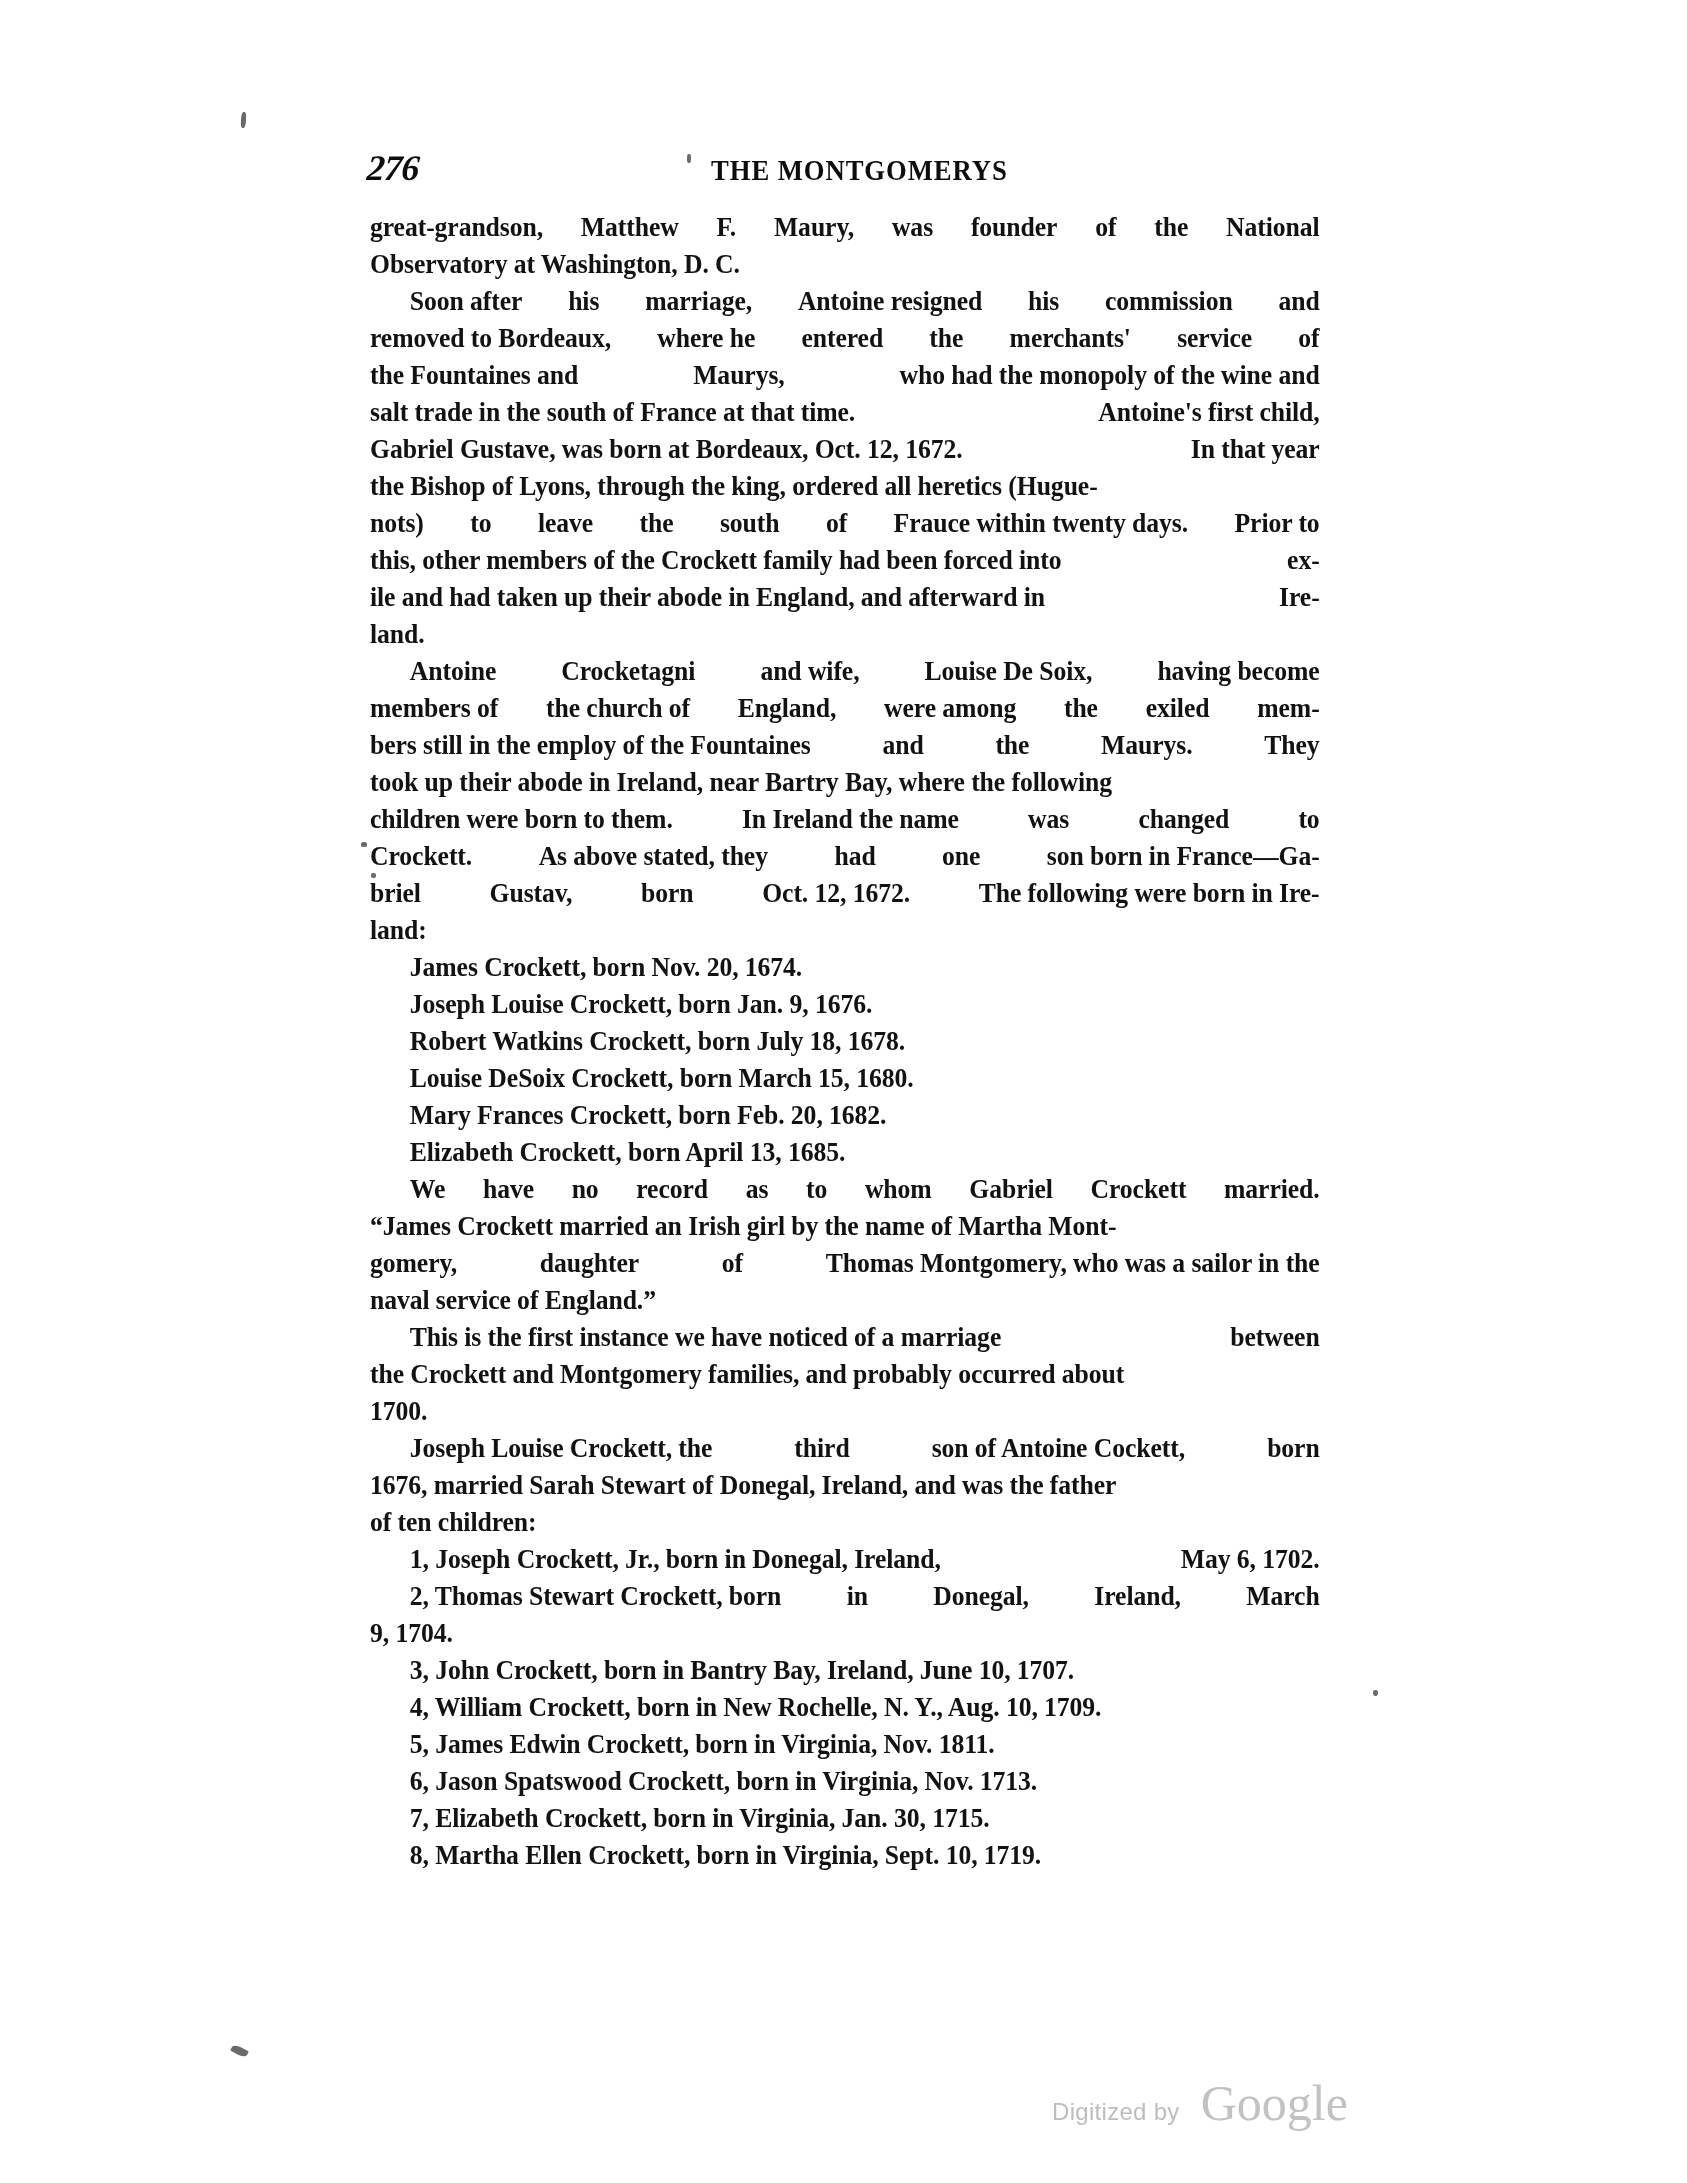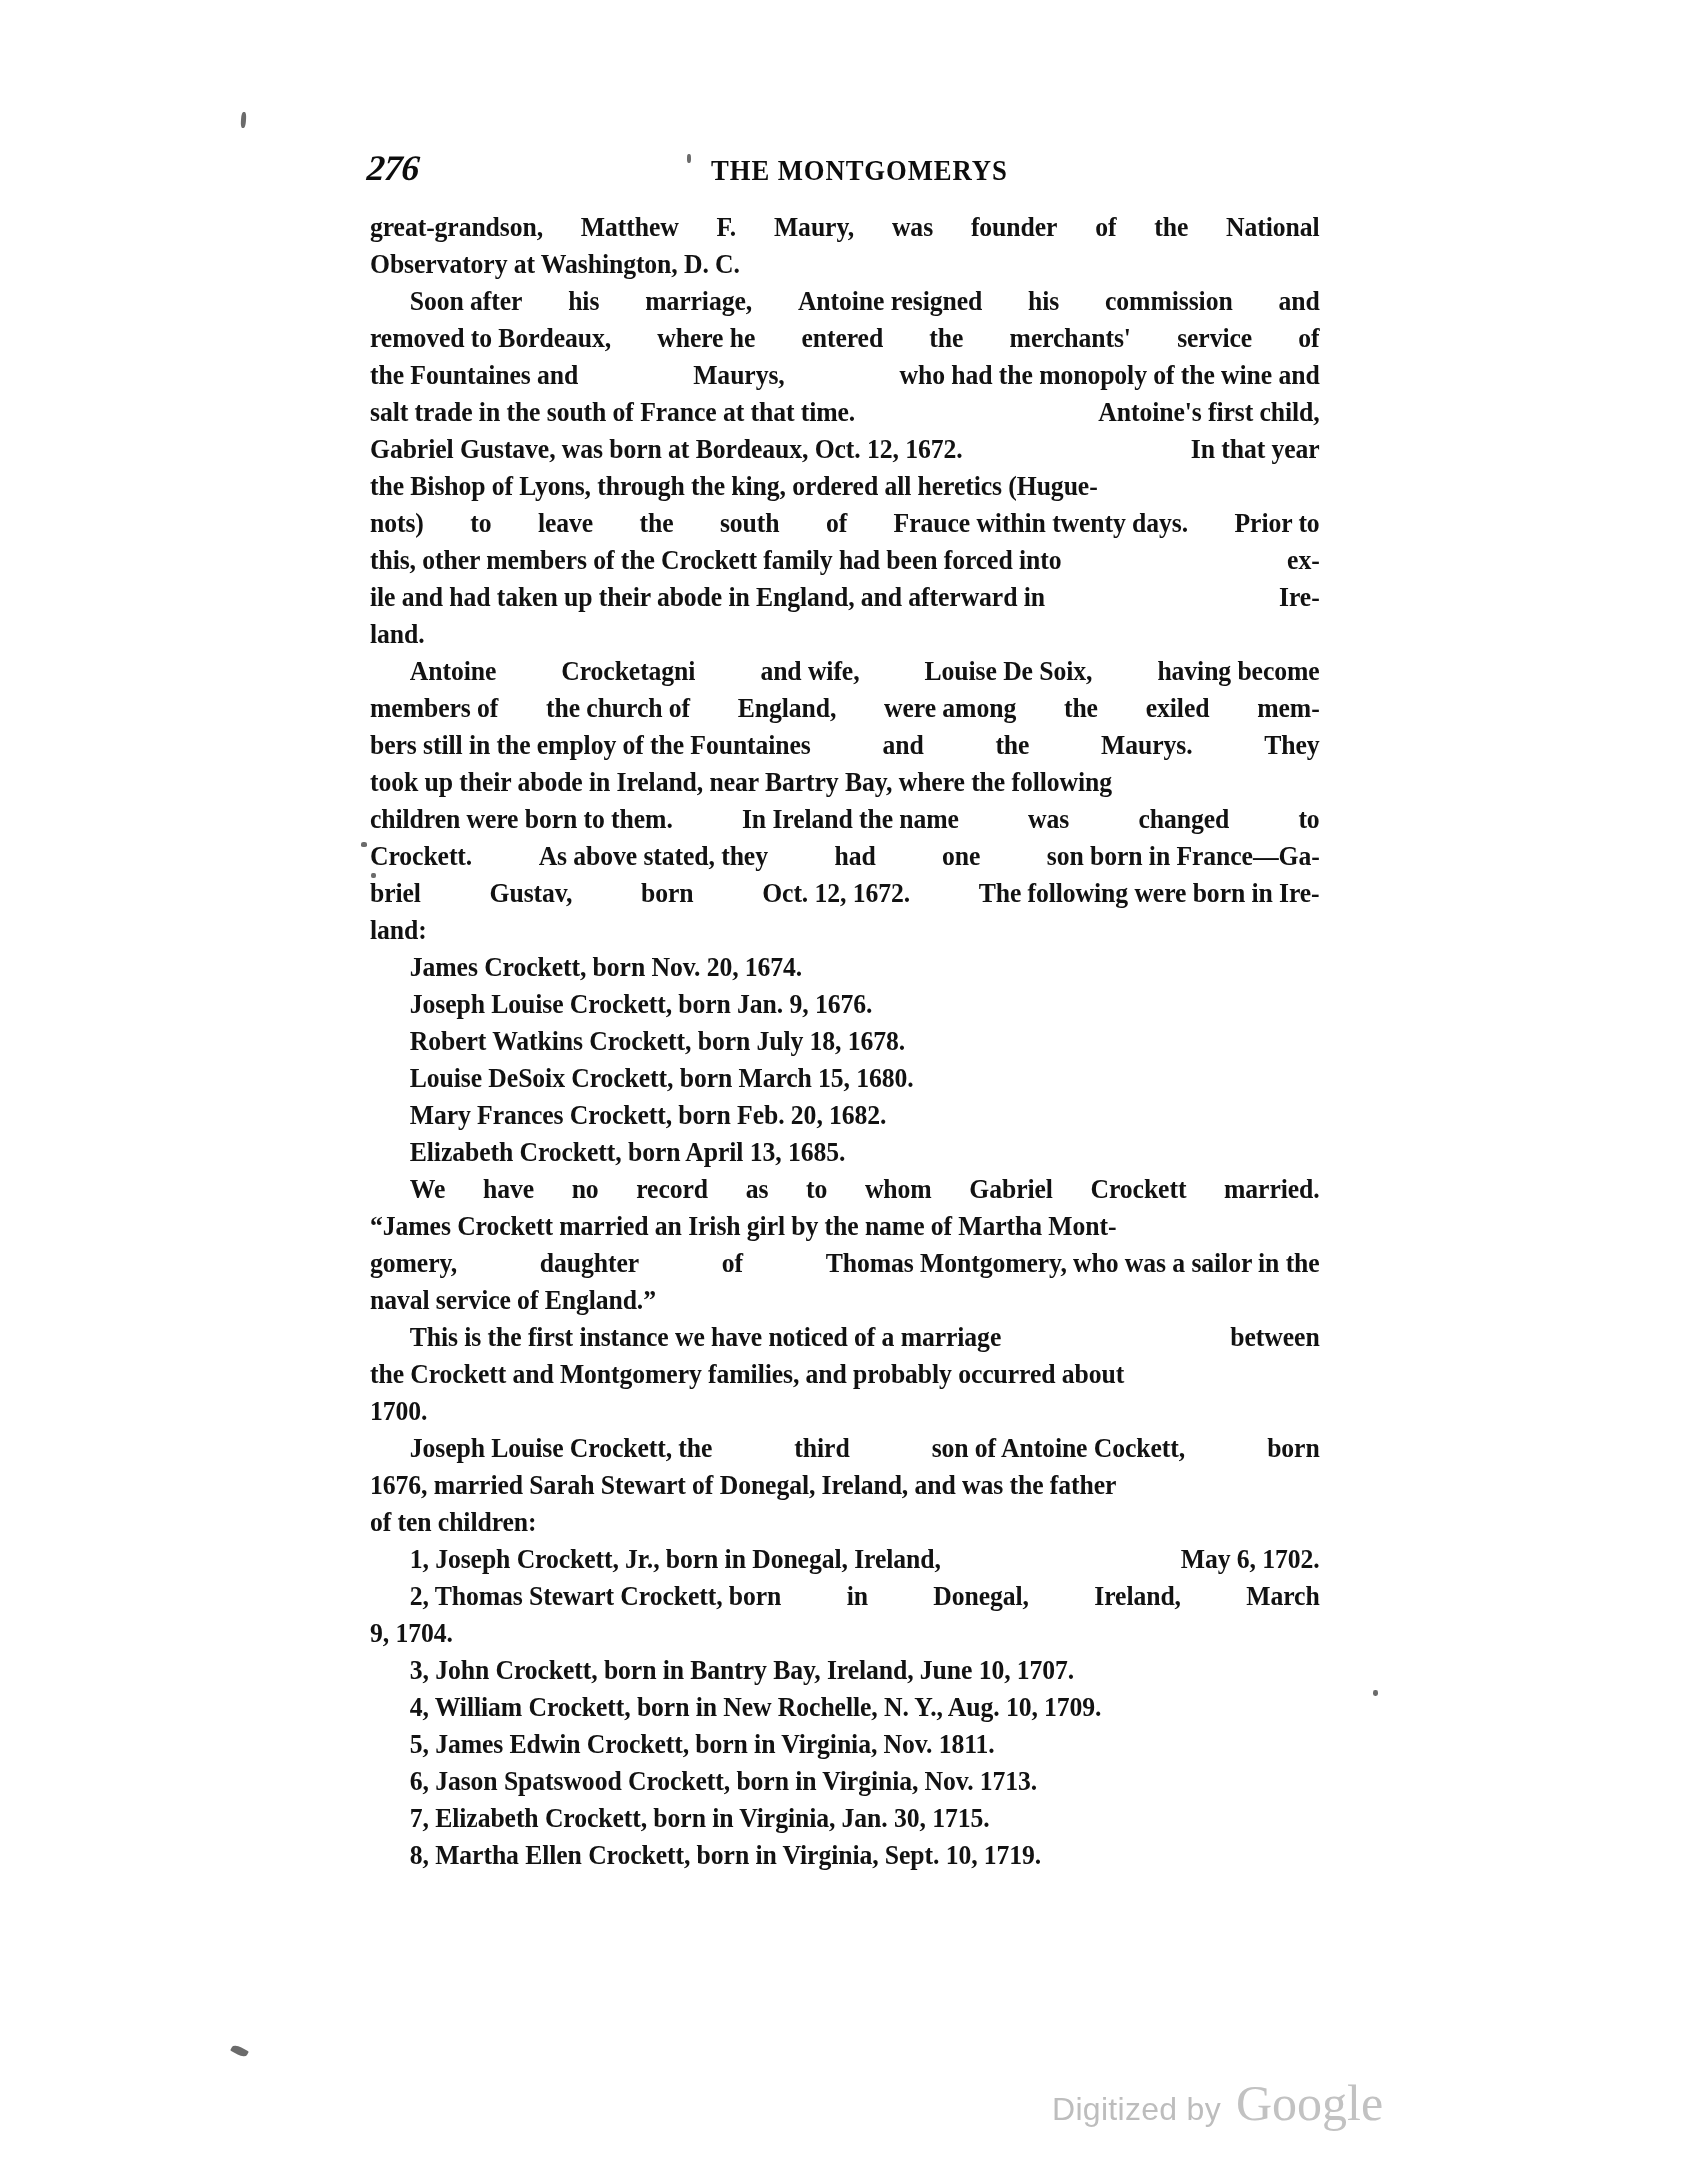--- a/index.html
+++ b/index.html
@@ -107,28 +107,28 @@
     position: absolute;
     left: 1052px;
     top: 2074px;
     display: flex;
     align-items: baseline;
     color: #b9b9b9;
     user-select: none;
   }
   .watermark .wm-prefix {
     font-family: "Liberation Sans", "DejaVu Sans", sans-serif;
-    font-size: 32px;
+    font-size: 24px;
     letter-spacing: 0.3px;
     color: #bdbdbd;
   }
   .watermark .wm-brand {
     font-family: "Liberation Serif", "DejaVu Serif", serif;
     font-size: 50px;
-    margin-left: 15px;
+    margin-left: 21px;
     letter-spacing: 0px;
     color: #c2c2c2;
   }
 </style>
 </head>
 <body>
 
 <div class="page">
 
   <div class="running-head">

